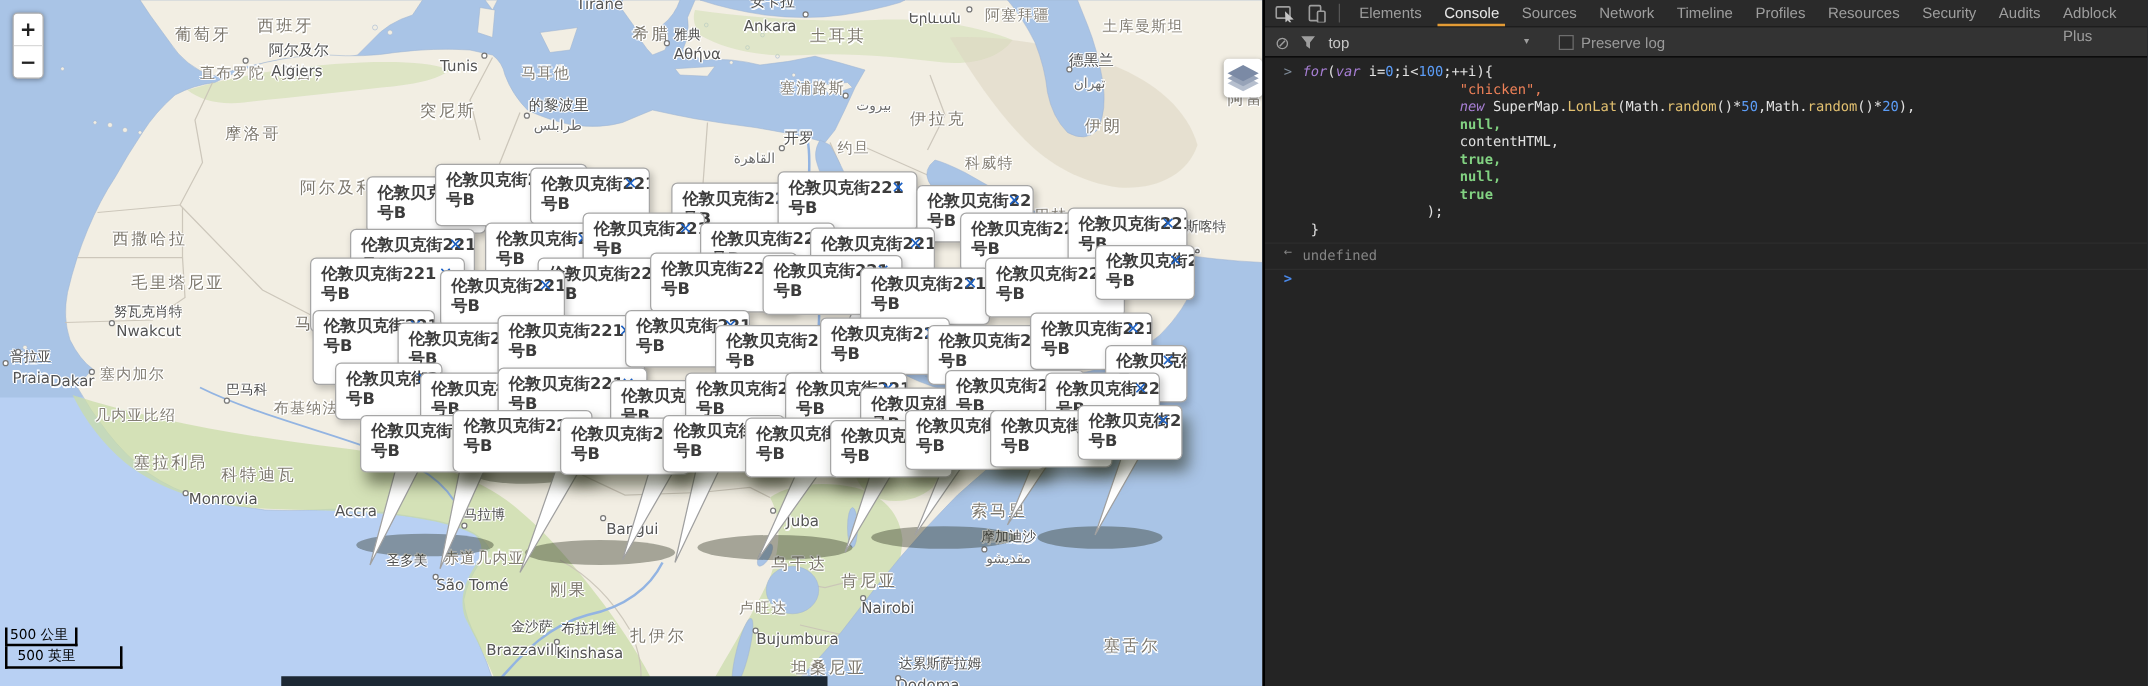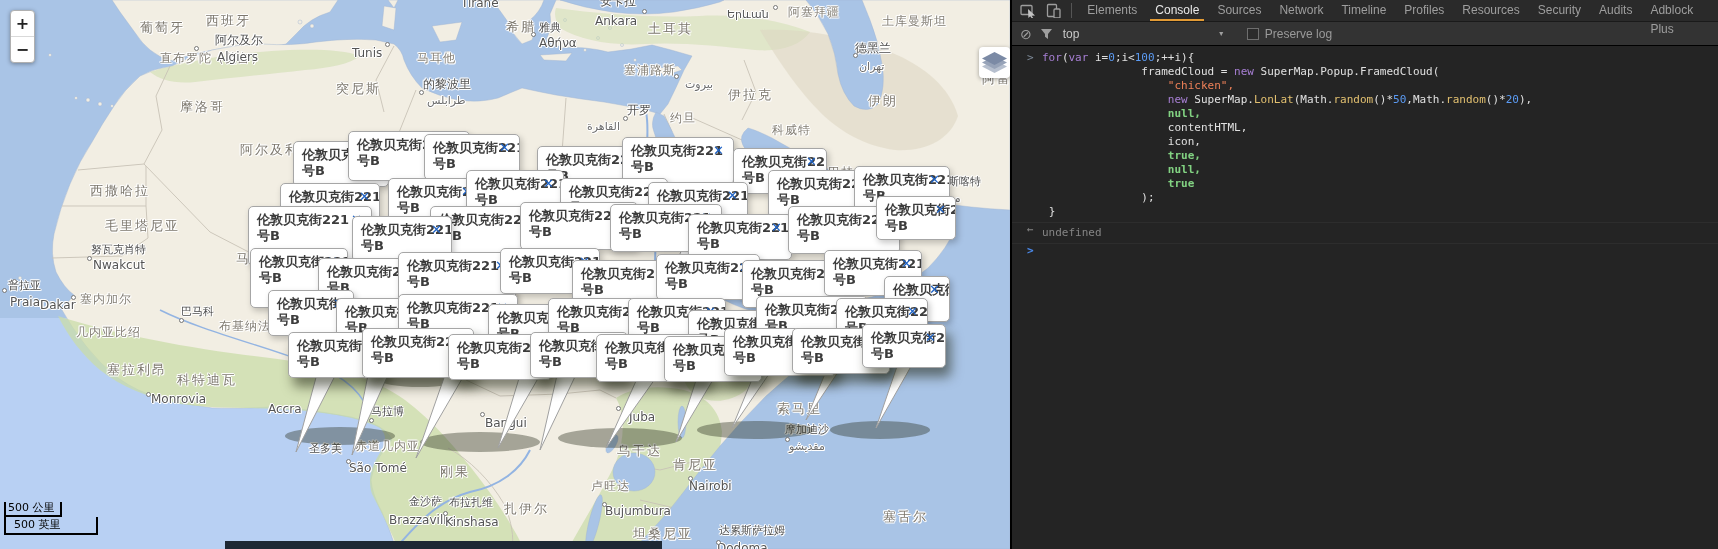--- a/index.html
+++ b/index.html
@@ -59,21 +59,21 @@
   .dt-context .caret{font-size:7px;color:#9e9e9e;}
   .dt-checkbox{width:10px;height:10px;border:1px solid #6e6e6e;background:#2b2b2b;margin-left:22px;cursor:pointer;}
   .dt-label{color:#9a9a9a;font-size:12px;margin-left:6px;}
   .dt-console{padding-top:5px;font-family:"DejaVu Sans Mono",monospace;font-size:11px;}
   .cline{position:relative;line-height:14px;white-space:pre;padding-left:30px;color:var(--code-plain);}
   .cline.result,.cline.prompt{border-top:1px solid #2d2d2d;margin-top:3px;padding-top:3px;}
   .cmark{position:absolute;left:15px;top:0;}
   .cmark.cmd{color:#7e8b99;}
   .cmark.res{color:#858585;}
   .cmark.prompt{color:var(--prompt-blue);font-weight:bold;}
-  .c-pl{color:var(--code-plain);} .c-kw{color:var(--code-keyword);} .c-num{color:var(--code-number);}
+  .c-pl{color:var(--code-plain);} .c-kw{color:var(--code-keyword);font-style:italic;} .c-num{color:var(--code-number);}
   .c-str{color:var(--code-string);} .c-atom{color:var(--code-atom);font-weight:bold;} .c-fn{color:var(--code-function);}
   .c-muted{color:var(--code-muted);}
 
   
   .f-land{fill:var(--land);stroke:var(--coast);stroke-width:.8;stroke-opacity:.55;}
   .f-sea{fill:var(--water);stroke:var(--coast);stroke-width:.8;stroke-opacity:.5;}
   .f-green{fill:var(--vegetation);}
   .f-relief{fill:var(--relief);}
   .b-line{stroke:var(--border-line);stroke-width:1;fill:none;opacity:.9;}
   .river{stroke:#93b4e2;fill:none;}
@@ -554,26 +554,24 @@
       </span>
       <div class="dt-context">
         <span>top</span>
         <span class="caret">▼</span>
       </div>
       <span class="dt-checkbox"></span>
       <span class="dt-label">Preserve log</span>
     </div>
     <div class="dt-console" id="dt-console">
         <div class="cline"><span class="cmark cmd">&gt;</span><span><span class="c-kw">for</span><span class="c-pl">(</span><span class="c-kw">var</span><span class="c-pl"> i=</span><span class="c-num">0</span><span class="c-pl">;i&lt;</span><span class="c-num">100</span><span class="c-pl">;++i){</span></span></div>
-        <div class="cline"><span>               <span class="c-pl">framedCloud = </span><span class="c-kw">new</span><span class="c-pl"> SuperMap.Popup.FramedCloud(</span></span></div>
         <div class="cline"><span>                   <span class="c-str">"chicken",</span></span></div>
         <div class="cline"><span>                   <span class="c-kw">new</span><span class="c-pl"> SuperMap.</span><span class="c-fn">LonLat</span><span class="c-pl">(Math.</span><span class="c-fn">random</span><span class="c-pl">()*</span><span class="c-num">50</span><span class="c-pl">,Math.</span><span class="c-fn">random</span><span class="c-pl">()*</span><span class="c-num">20</span><span class="c-pl">),</span></span></div>
         <div class="cline"><span>                   <span class="c-atom">null,</span></span></div>
         <div class="cline"><span>                   <span class="c-pl">contentHTML,</span></span></div>
-        <div class="cline"><span>                   <span class="c-pl">icon,</span></span></div>
         <div class="cline"><span>                   <span class="c-atom">true,</span></span></div>
         <div class="cline"><span>                   <span class="c-atom">null,</span></span></div>
         <div class="cline"><span>                   <span class="c-atom">true</span></span></div>
         <div class="cline"><span>               <span class="c-pl">);</span></span></div>
         <div class="cline"><span> <span class="c-pl">}</span></span></div>
         <div class="cline result"><span class="cmark res">←</span><span><span class="c-muted">undefined</span></span></div>
         <div class="cline prompt"><span class="cmark prompt">&gt;</span><span></span> </div>
       </div>
   </div>
 </div>

